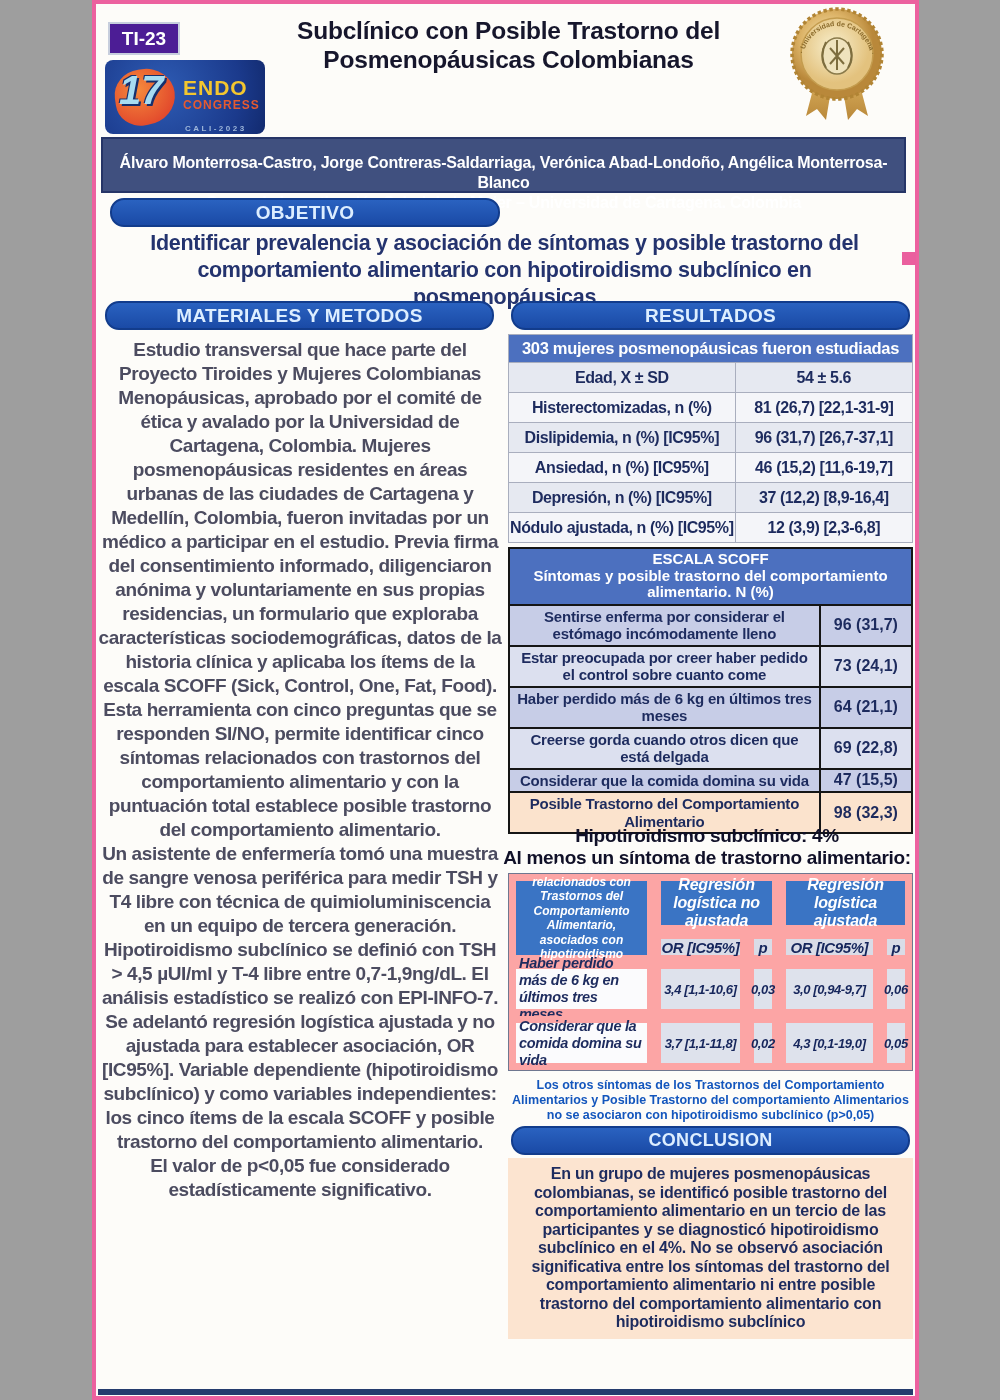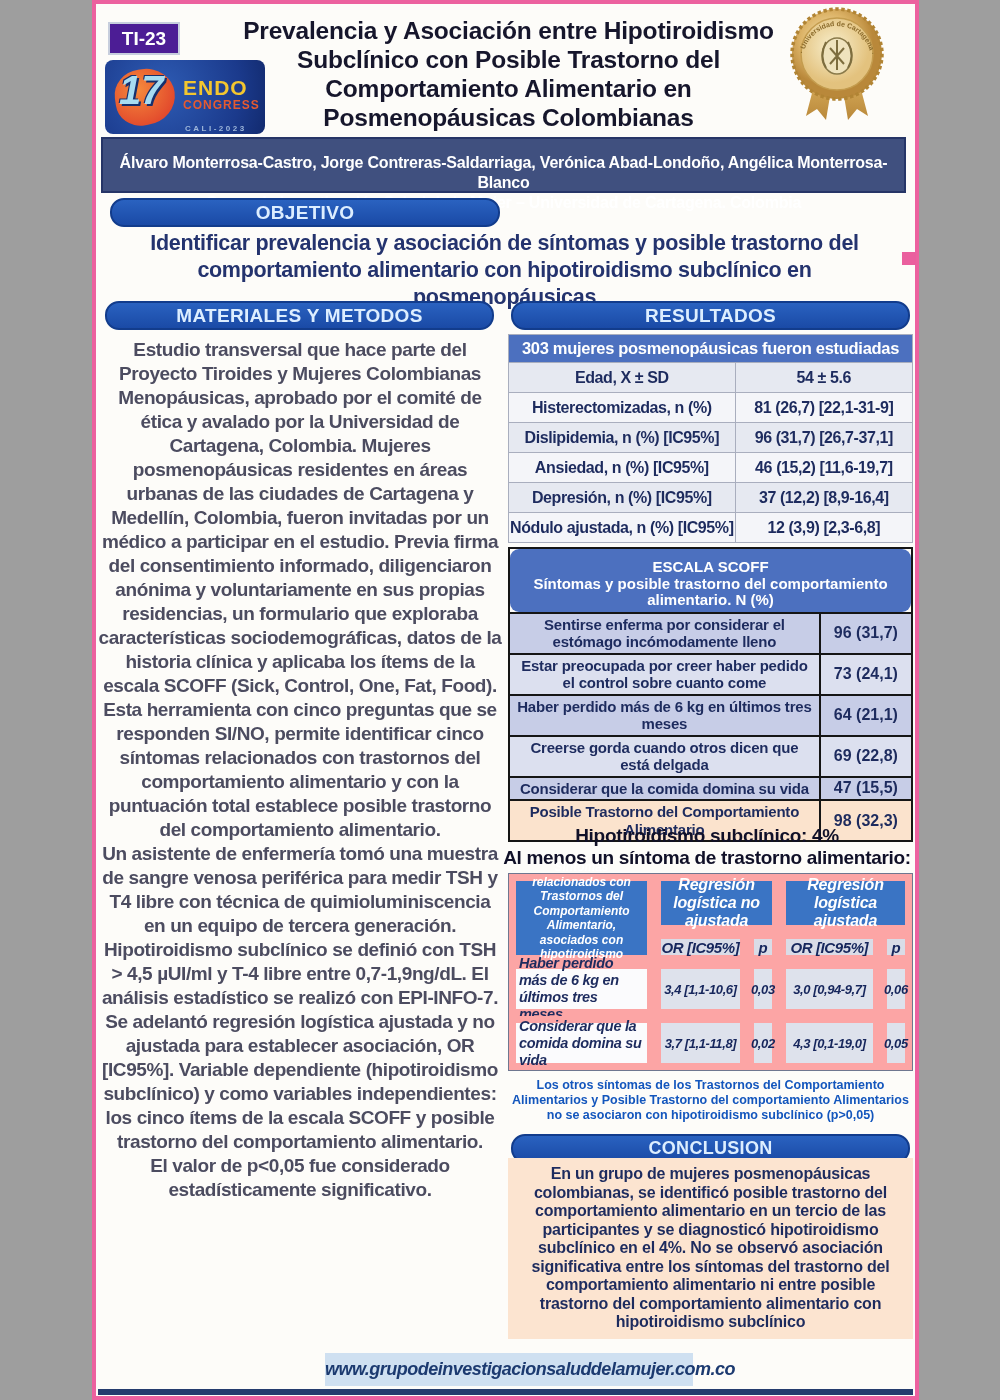--- a/index.html
+++ b/index.html
@@ -35,21 +35,21 @@
   .authors { left:5px; top:133px; width:805px; height:56px; background:#40507f;
              border:2px solid #263567; color:#ffffff; text-align:center; font-weight:bold;
              font-size:16px; line-height:20px; padding-top:14px; letter-spacing:-0.2px; }
 
   .pill { background:linear-gradient(#2a62c0,#1a4aa6); border:2px solid #123c8c;
           border-radius:14px; color:#ddeeff; font-weight:bold; text-align:center;
           font-size:19px; height:29px; line-height:25px; letter-spacing:0.3px; }
   .pill-objetivo   { left:14px;  top:194px; width:390px; }
   .pill-materiales { left:9px;   top:297px; width:389px; }
   .pill-resultados { left:415px; top:297px; width:399px; }
-  .pill-conclusion { left:415px; top:1122px; width:399px; font-size:18px;margin-top:8px; }
+  .pill-conclusion { left:415px; top:1122px; width:399px; font-size:18px; }
 
   .objective-text { left:10px; top:226px; width:797px; text-align:center; color:#24336e;
                     font-weight:bold; font-size:21.5px; line-height:27px; letter-spacing:-0.3px; }
 
   .materials-body { left:2px; top:334px; width:404px; text-align:center; color:#4c4c60;
                     font-weight:bold; font-size:19px; line-height:24px; white-space:pre-line;
                     letter-spacing:-0.4px; }
 
   
   .table1 { left:412px; top:330px; width:405px; border:1px solid #a9aebe; }
@@ -59,21 +59,21 @@
   .t1-row > div { border-top:1px solid #a9aebe; height:30px; line-height:30px;
                   text-align:center; font-weight:bold; font-size:16px; color:#1d2b5e;
                   letter-spacing:-0.4px; }
   .t1-row > div:last-child { border-left:1px solid #a9aebe; }
   .t1-row.alt0 > div { background:#e6e9f1; }
   .t1-row.alt1 > div { background:#f4f5f9; }
 
   
   .scoff { left:412px; top:543px; width:405px; border:2px solid #151515; }
   .scoff-header { background:#4c70bf; color:#fff; font-weight:bold; text-align:center;
-                  font-size:15px; line-height:16.5px; padding:10px 6px 3px;border-radius:9px; }
+                  font-size:15px; line-height:16.5px; padding:2px 6px 3px; }
   .scoff-row { display:grid; grid-template-columns:77% 23%; border-top:2px solid #151515; }
   .scoff-row > .lbl { text-align:center; font-weight:bold; font-size:15px; line-height:17.5px;
                       color:#1d2b5e; padding:2px 4px; display:flex; align-items:center;
                       justify-content:center; letter-spacing:-0.2px; }
   .scoff-row > .val { border-left:2px solid #151515; font-weight:bold; font-size:16px;
                       color:#1d2b5e; display:flex; align-items:center; justify-content:center; }
   .scoff-row.s0 > div { background:#c7cde7; }
   .scoff-row.s1 > div { background:#dce0ef; }
   .scoff-row.peach > div { background:#fbe3cd; }
 
@@ -123,23 +123,21 @@
 
     <div class="abs logo">
       <div class="logo-blob"></div>
       <div class="logo-num">17</div>
       <div class="logo-endo">ENDO</div>
       <div class="logo-congress">CONGRESS</div>
       <div class="logo-cali">CALI-2023</div>
     </div>
 
     <div class="abs title">
-      <div>Prevalencia y Asociación entre Hipotiroidismo</div>
       <div>Subclínico con Posible Trastorno del</div>
-      <div>Comportamiento Alimentario en</div>
       <div>Posmenopáusicas Colombianas</div>
     </div>
 
     <div class="abs medal">
       <svg width="102" height="118" viewBox="0 0 102 118">
         <defs>
           <radialGradient id="g1" cx="40%" cy="35%">
             <stop offset="0%" stop-color="#f6e8bb"></stop>
               <stop offset="60%" stop-color="#ddb468"></stop>
               <stop offset="100%" stop-color="#b9883a"></stop>
@@ -267,17 +265,16 @@
       <div class="cell">0,02</div>
       <div class="cell">4,3 [0,1-19,0]</div>
       <div class="cell">0,05</div>
     </div>
 
     <div class="abs footnote">Los otros síntomas de los Trastornos del Comportamiento Alimentarios y Posible Trastorno del comportamiento Alimentarios no se asociaron con hipotiroidismo subclínico (p&gt;0,05)</div>
 
     <div class="abs pill pill-conclusion">CONCLUSION</div>
     <div class="abs conclusion-box">En un grupo de mujeres posmenopáusicas colombianas, se identificó posible trastorno del comportamiento alimentario en un tercio de las participantes y se diagnosticó hipotiroidismo subclínico en el 4%. No se observó asociación significativa entre los síntomas del trastorno del comportamiento alimentario ni entre posible trastorno del comportamiento alimentario con hipotiroidismo subclínico</div>
 
-    <div class="abs footer-band">www.grupodeinvestigacionsaluddelamujer.com.co</div>
     <div class="abs bottom-strip"></div>
 
   </div>
 </div>
 
 </body></html>

